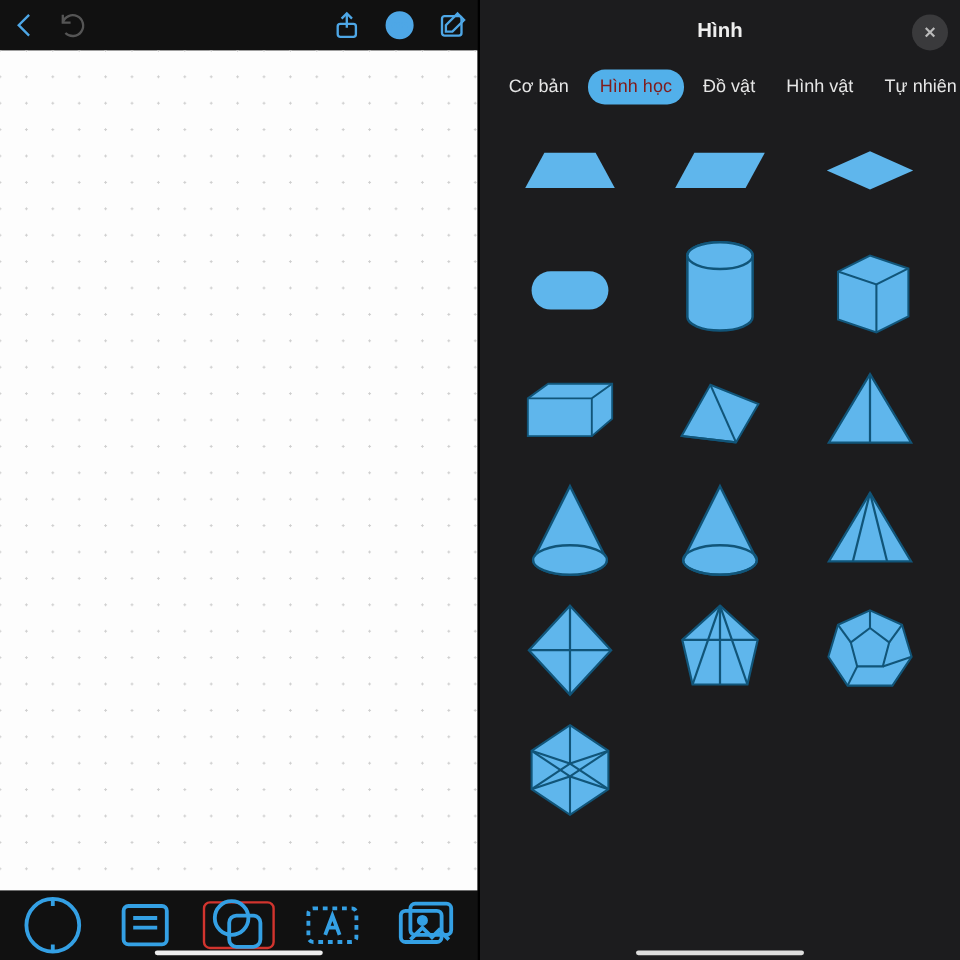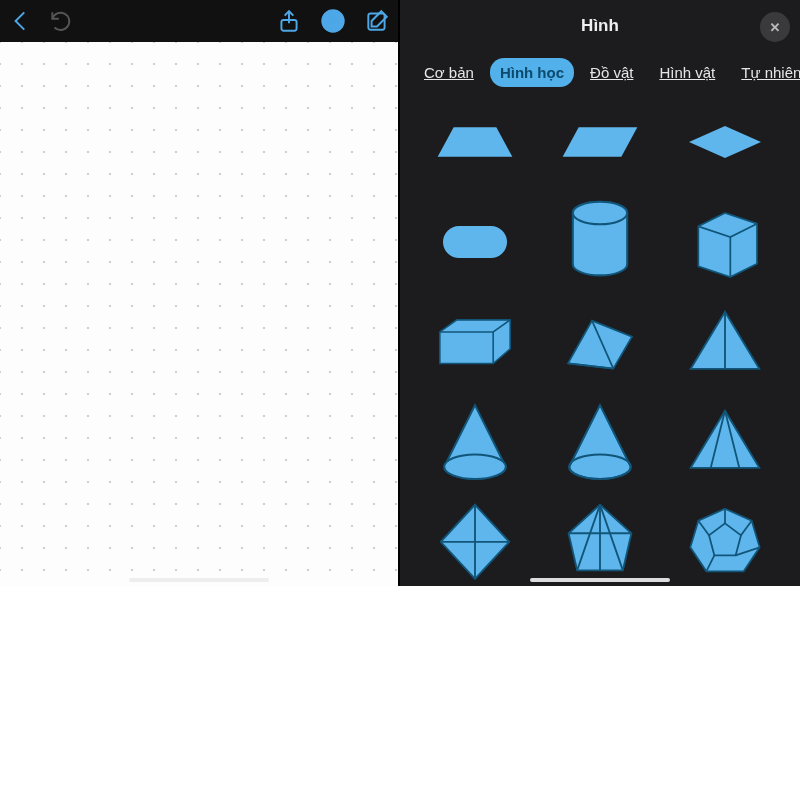--- a/index.html
+++ b/index.html
@@ -2,21 +2,21 @@
 <html><head>
 <meta charset="utf-8">
 <style>
   * { box-sizing: border-box; margin: 0; padding: 0; }
   body {
     width: 800px; height: 800px;
     background: #fff;
     font-family: -apple-system, Helvetica, Arial, sans-serif;
     display: flex;
   }
-  .screen { width: 400px; height: 586px; background: #111; position: relative; overflow: hidden; }
+  .screen { width: 400px; height: 800px; background: #111; position: relative; overflow: hidden; }
   .screen-left { border-right: 2px solid #000; }
 
   
   .topbar-left {
     height: 42px; background: #111;
     display: flex; align-items: center; padding: 0 8px;
     color: #4ea7e6;
   }
   .tb-left-left { display: flex; gap: 14px; align-items: center; flex: 1; }
   .tb-left-right { display: flex; gap: 18px; align-items: center; }
@@ -70,22 +70,22 @@
     background: #3a3a3c; display: flex; align-items: center; justify-content: center;
     font-size: 13px; color: #bbb;
   }
   .tabs {
     display: flex; gap: 6px; align-items: center; padding: 6px 8px 10px; font-size: 15px;
     color: #eee;
   }
   .search-icon { width: 22px; height: 22px; display:inline-flex;align-items:center;justify-content:center;}
   .search-icon svg { stroke: #9a9a9a; fill:none; stroke-width:2;}
   .tab { padding: 6px 10px; border-radius: 14px; white-space: nowrap; }
-  .tab.active { background: #52b0ea; color: #0c4a6e; font-weight: 700; }
-  .tab:not(.active){ color:#e6e6e6;text-decoration:underline;}
+  .tab.active { background: #52b0ea; color: #7f1d1d; font-weight: 400; }
+  .tab:not(.active){ color:#e6e6e6;}
   .grid {
     padding: 10px 18px;
     display: grid; grid-template-columns: repeat(3, 1fr);
     row-gap: 30px; column-gap: 10px;
     justify-items: center; align-items: center;
   }
   .shape { width: 80px; height: 70px; display:flex;align-items:center;justify-content:center;}
   .shape svg { fill: #5fb6ec; stroke: #115579; stroke-width: 1.3;}
   .shape.flat svg { stroke: none; }
   .panel .home-indicator { background:#ddd; }

